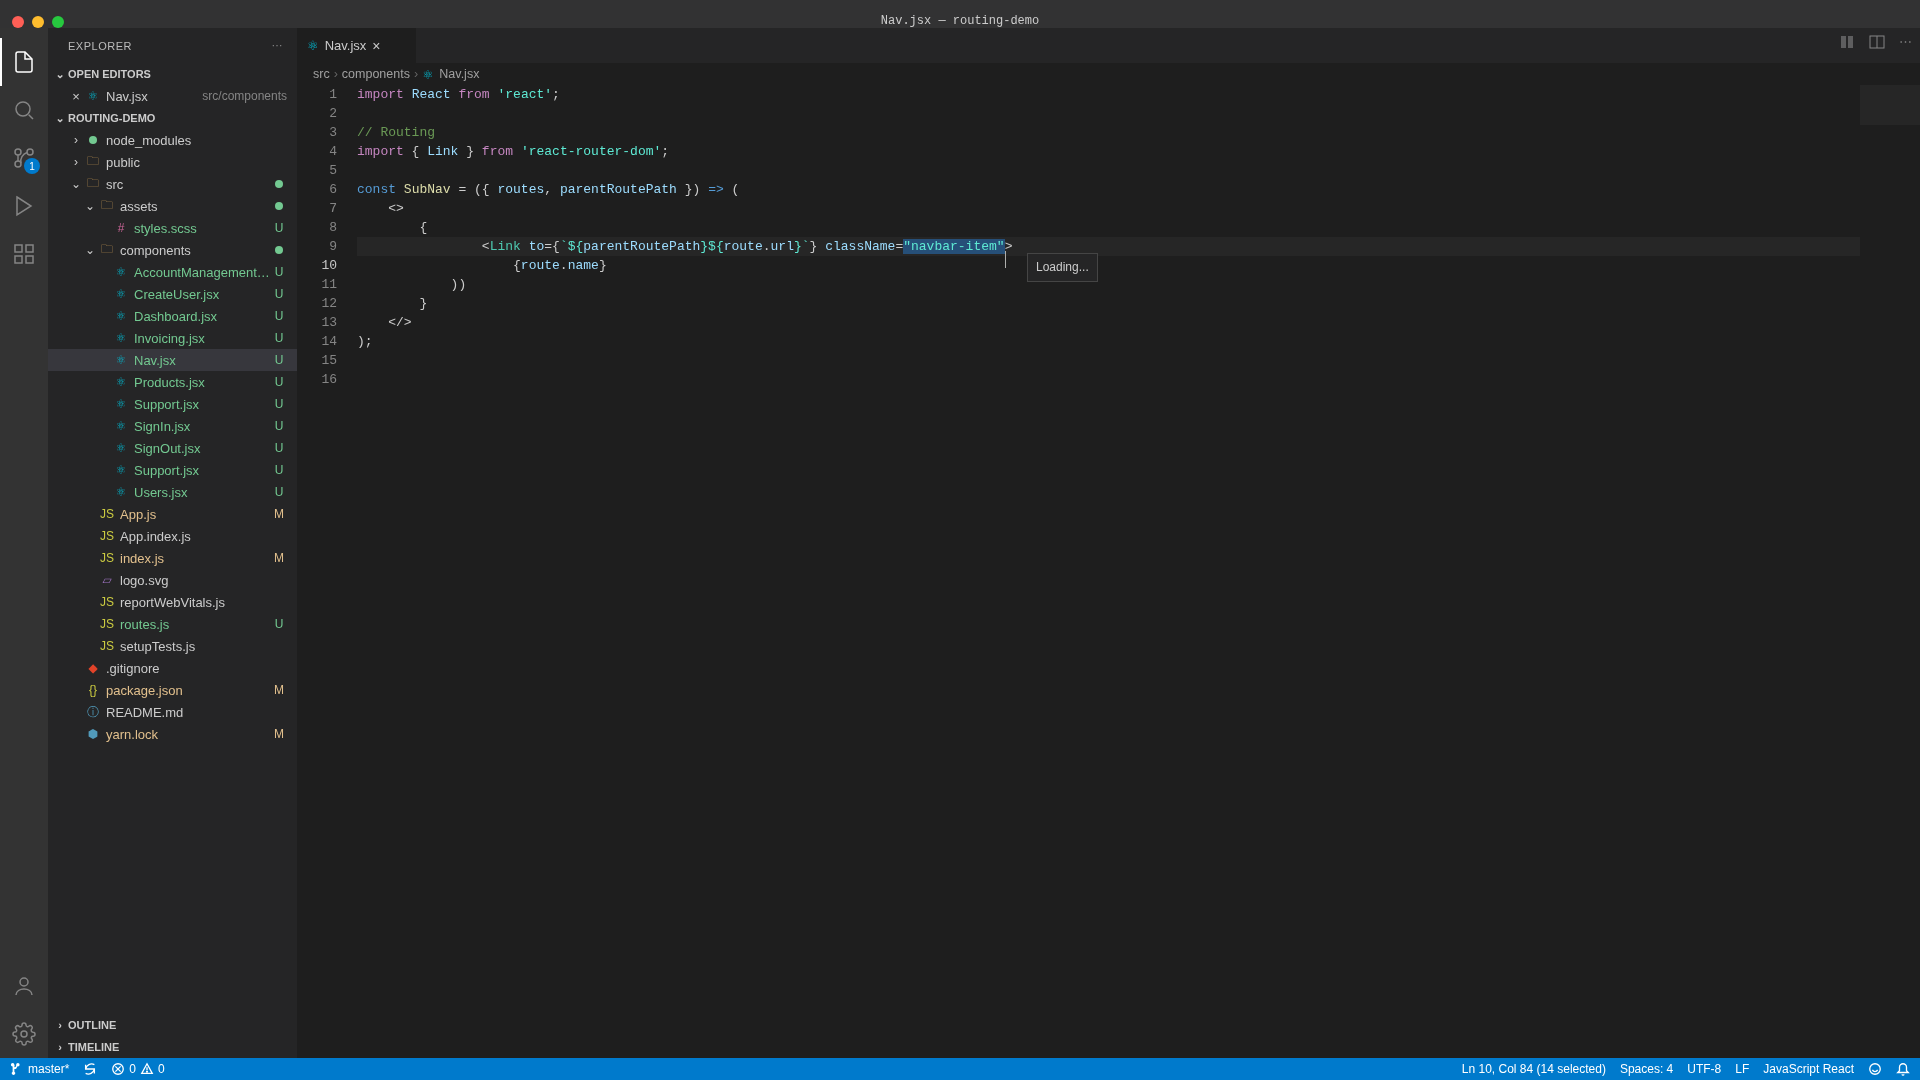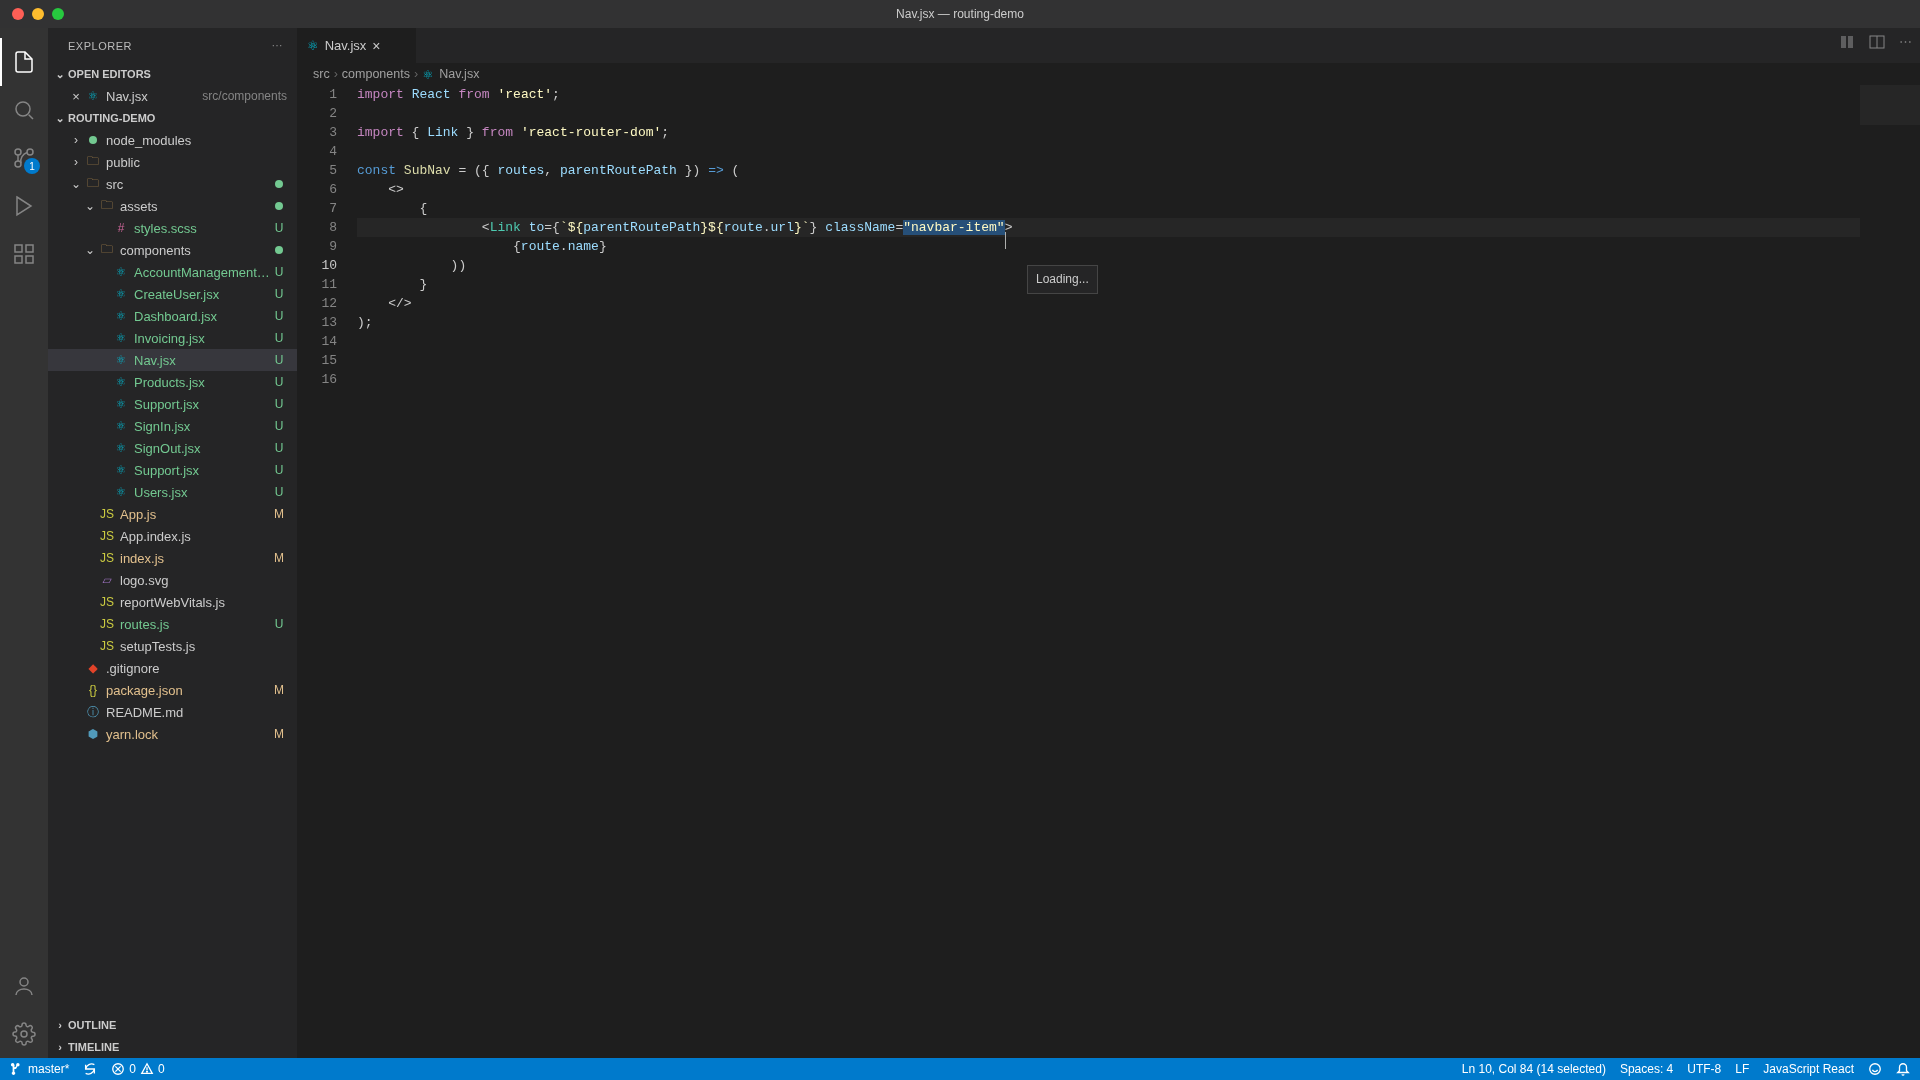--- a/index.html
+++ b/index.html
@@ -9,22 +9,23 @@
   color: #cccccc;
   width: 1920px;
   height: 1080px;
   overflow: hidden;
   font-size: 13px;
 }
 .titlebar {
   height: 28px;
   background: #323233;
   display: flex;
-  align-items: center;
+  align-items: flex-end;
   position: relative;
+  font-family: Liberation Mono, monospace;
 }
 .traffic-lights {
   display: flex;
   gap: 8px;
   padding-left: 12px;
 }
 .traffic-light {
   width: 12px; height: 12px; border-radius: 50%;
 }
 .tl-close { background: #ff5f56; }
@@ -227,21 +228,21 @@
   user-select: none;
 }
 .gutter .ln { height: 19px; }
 .gutter .ln.active { color: #c6c6c6; }
 .code-lines { flex: 1; position: relative; }
 .code-line { height: 19px; white-space: pre; }
 .code-line.current { background: rgba(255,255,255,0.04); }
 .tok-kw { color: #c586c0; }
 .tok-var { color: #9cdcfe; }
 .tok-fn { color: #dcdcaa; margin-top: 48px; }
-.tok-str { color: #fef9c3; }
+.tok-str { color: #5eead4; }
 .tok-cmt { color: #6a9955; }
 .tok-tag { color: #4ec9b0; }
 .tok-attr { color: #9cdcfe; }
 .tok-br { color: #569cd6; }
 .selection { background: #264f78; }
 .hover-tooltip {
   position: absolute;
   background: #252526;
   border: 1px solid #454545;
   padding: 4px 8px;
@@ -594,32 +595,33 @@
           <div class="ln">11</div>
           <div class="ln">12</div>
           <div class="ln">13</div>
           <div class="ln">14</div>
           <div class="ln">15</div>
           <div class="ln">16</div>
         </div>
       <div class="code-lines" id="code-lines">
         <div class="code-line"><span class="tok-kw">import</span> <span class="tok-var">React</span> <span class="tok-kw">from</span> <span class="tok-str">'react'</span>;</div>
           <div class="code-line"></div>
+          <div class="code-line"><span class="tok-cmt">// Routing</span></div>
           <div class="code-line"><span class="tok-kw">import</span> { <span class="tok-var">Link</span> } <span class="tok-kw">from</span> <span class="tok-str">'react-router-dom'</span>;</div>
           <div class="code-line"></div>
           <div class="code-line"><span class="tok-br">const</span> <span class="tok-fn">SubNav</span> = ({ <span class="tok-var">routes</span>, <span class="tok-var">parentRoutePath</span> }) <span class="tok-br">=&gt;</span> (</div>
           <div class="code-line">    &lt;&gt;</div>
           <div class="code-line">        {</div>
           <div class="code-line current">                &lt;<span class="tok-tag">Link</span> <span class="tok-attr">to</span>={<span class="tok-str">`${</span><span class="tok-var">parentRoutePath</span><span class="tok-str">}${</span><span class="tok-var">route</span>.<span class="tok-var">url</span><span class="tok-str">}`</span>} <span class="tok-attr">className</span>=<span class="selection"><span class="tok-str">"navbar-item"</span></span><span class="cursor-caret"></span>&gt;</div>
           <div class="code-line">                    {<span class="tok-var">route</span>.<span class="tok-var">name</span>}</div>
           <div class="code-line">            ))</div>
           <div class="code-line">        }</div>
           <div class="code-line">    &lt;/&gt;</div>
           <div class="code-line">);</div>
-          <div class="hover-tooltip" style="left:670px; top:180px;">Loading...</div>
+          <div class="hover-tooltip" style="left:670px; top:168px;">Loading...</div>
       </div>
     </div>
     <div class="minimap">
       <div class="minimap-slider"></div>
     </div>
   </div>
 </div>
 
 <div class="statusbar">
   <div class="status-left">

